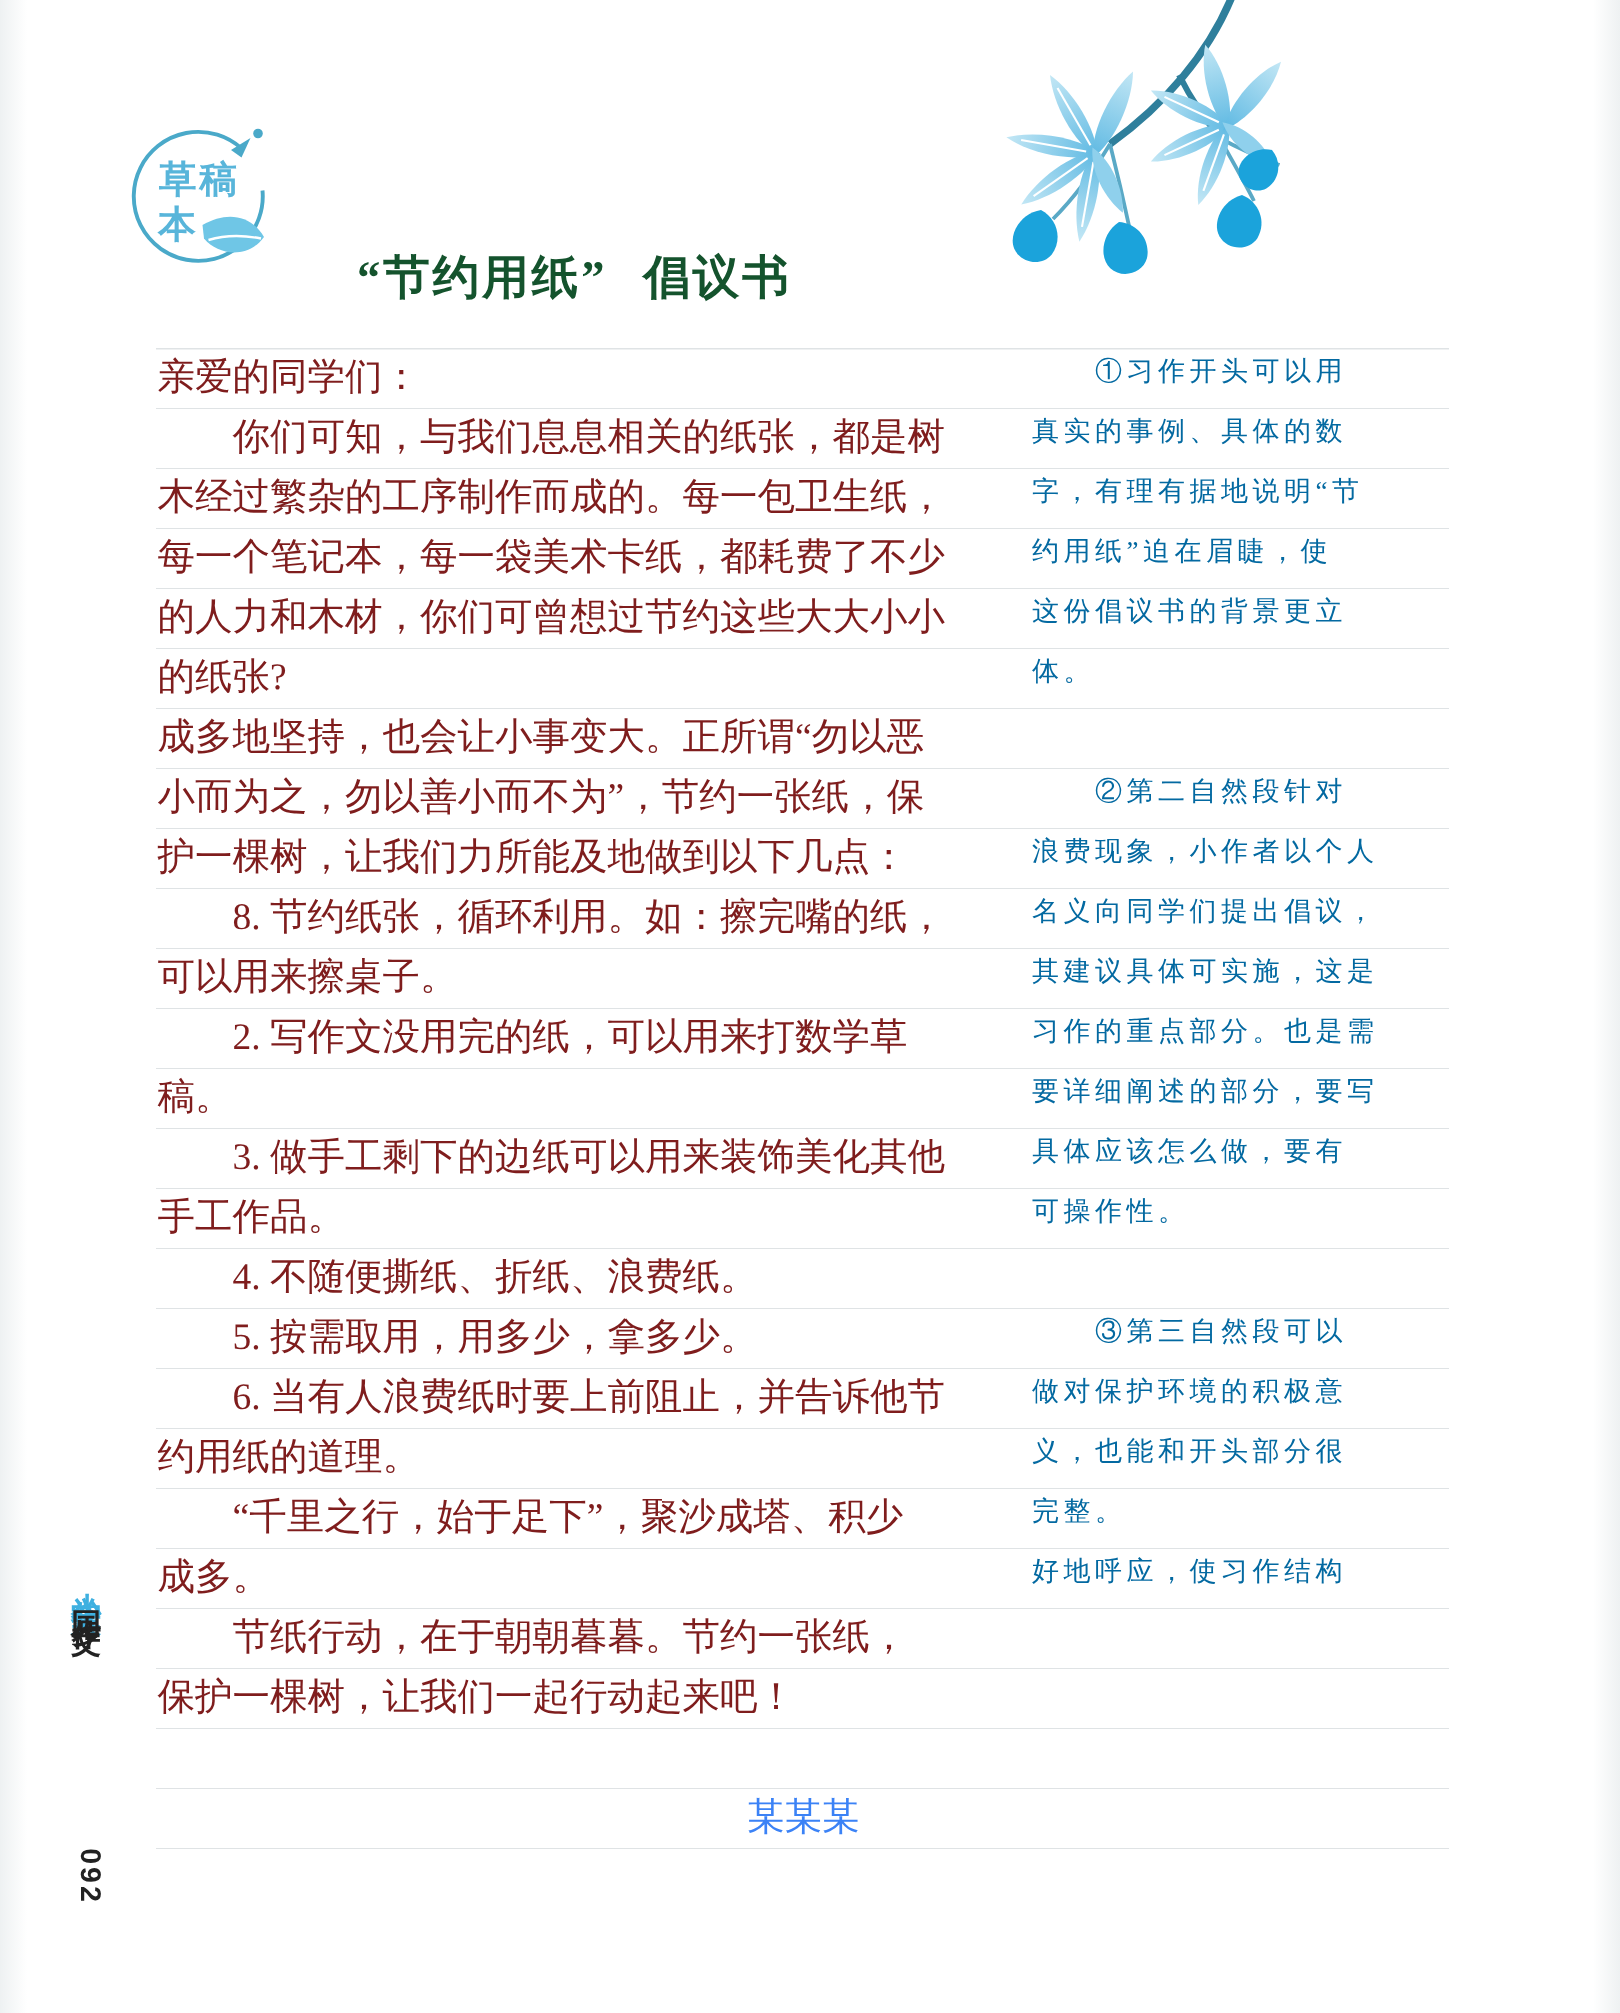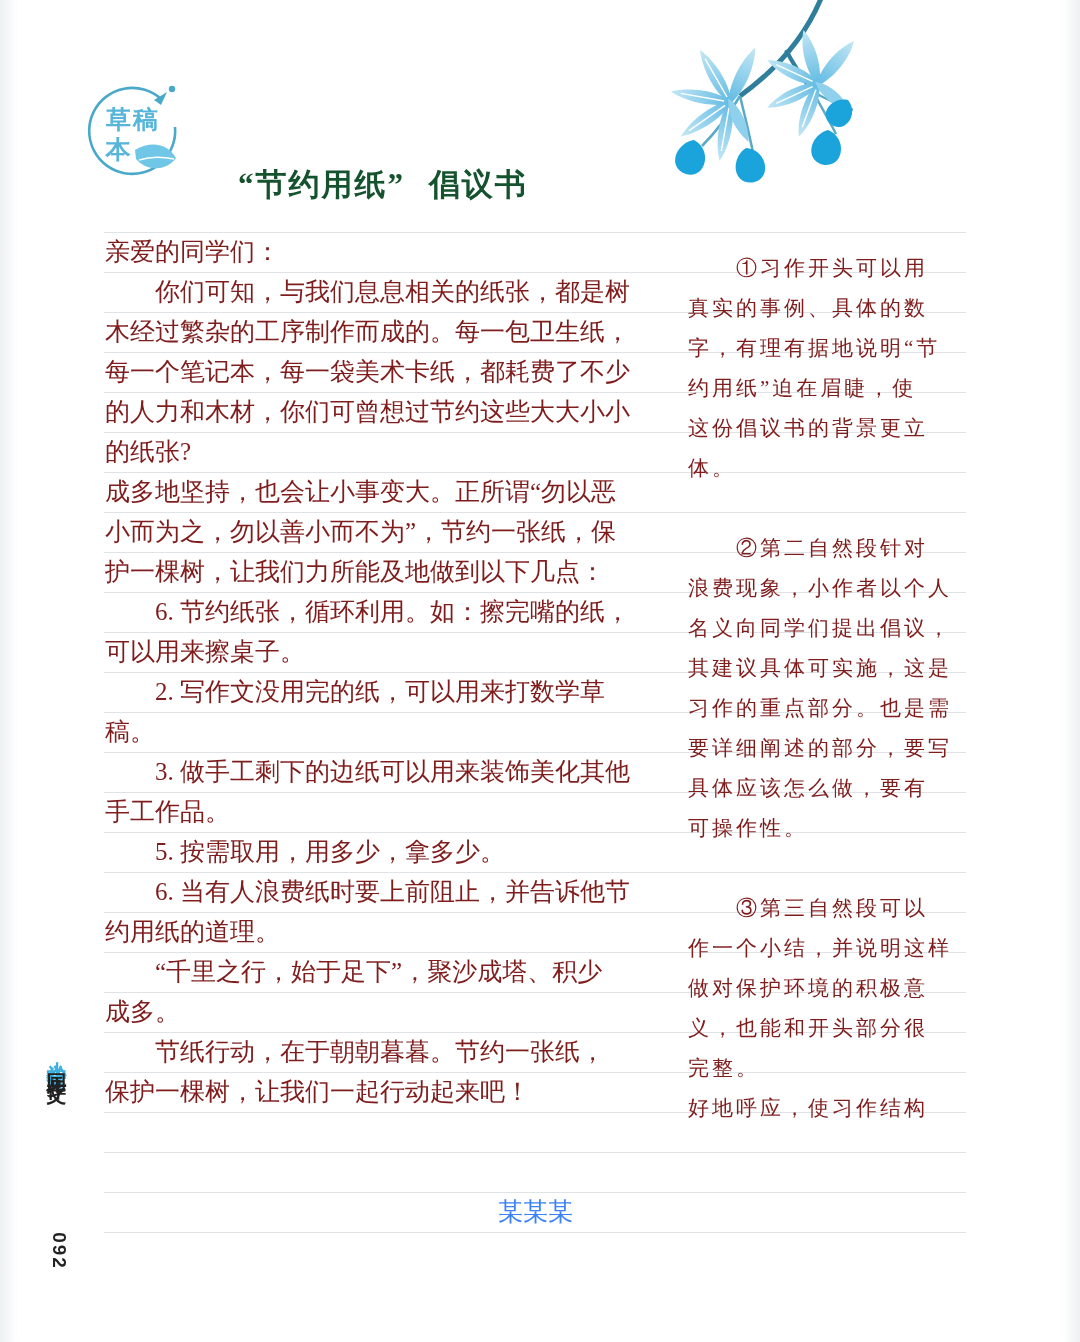--- a/index.html
+++ b/index.html
@@ -17,22 +17,22 @@
   .paper { position:absolute; left:104px; top:232px; width:862px; height:1040px;
            border-top:1px solid #dfe3e5;
            background:repeating-linear-gradient(to bottom,
               rgba(0,0,0,0) 0px, rgba(0,0,0,0) 39px, #dfe3e5 39px, #dfe3e5 40px); }
 
   .title { position:absolute; left:238px; top:164px; font-size:31px; font-weight:bold;
            color:#14532d; letter-spacing:2px; word-spacing:14px; white-space:nowrap; }
 
   .main-col { position:absolute; left:105px; top:232px; width:562px;
               font-size:25px; color:#7f1d1d; }
-  .anno-col { position:absolute; left:688px; top:248px; width:278px;
-              font-size:21px; color:#7f1d1d; letter-spacing:3px; }
+  .anno-col { position:absolute; left:688px; top:227px; width:278px;
+              font-size:18px; color:#0369a1; letter-spacing:3px; }
   .row { height:40px; line-height:40px; white-space:nowrap; }
 
   .sig-row, .date-row { position:absolute; left:105px; width:861px; height:40px;
               line-height:40px; text-align:center; font-size:25px; color:#3b82f6;
               white-space:nowrap; }
   .sig-row  { top:1192px; }
   .date-row { top:1232px; }
 
   .sidebar { position:absolute; left:44px; top:1046px; writing-mode:vertical-rl;
              text-orientation:upright; font-family:"Liberation Sans","DejaVu Sans",sans-serif;
@@ -139,26 +139,27 @@
   <div class="main-col">
     <div class="row">亲爱的同学们：</div>
     <div class="row">　　你们可知，与我们息息相关的纸张，都是树</div>
     <div class="row">木经过繁杂的工序制作而成的。每一包卫生纸，</div>
     <div class="row">每一个笔记本，每一袋美术卡纸，都耗费了不少</div>
     <div class="row">的人力和木材，你们可曾想过节约这些大大小小</div>
     <div class="row">的纸张?</div>
     <div class="row">成多地坚持，也会让小事变大。正所谓“勿以恶</div>
     <div class="row">小而为之，勿以善小而不为”，节约一张纸，保</div>
     <div class="row">护一棵树，让我们力所能及地做到以下几点：</div>
-    <div class="row">　　6. 节约纸张，循环利用。如：擦完嘴的纸，</div>
+    <div class="row">　　8. 节约纸张，循环利用。如：擦完嘴的纸，</div>
     <div class="row">可以用来擦桌子。</div>
     <div class="row">　　2. 写作文没用完的纸，可以用来打数学草</div>
     <div class="row">稿。</div>
     <div class="row">　　3. 做手工剩下的边纸可以用来装饰美化其他</div>
     <div class="row">手工作品。</div>
+    <div class="row">　　4. 不随便撕纸、折纸、浪费纸。</div>
     <div class="row">　　5. 按需取用，用多少，拿多少。</div>
     <div class="row">　　6. 当有人浪费纸时要上前阻止，并告诉他节</div>
     <div class="row">约用纸的道理。</div>
     <div class="row">　　“千里之行，始于足下”，聚沙成塔、积少</div>
     <div class="row">成多。</div>
     <div class="row">　　节纸行动，在于朝朝暮暮。节约一张纸，</div>
     <div class="row">保护一棵树，让我们一起行动起来吧！</div>
   </div>
 
   <div class="anno-col">
@@ -172,21 +173,20 @@
     <div class="row">　　②第二自然段针对</div>
     <div class="row">浪费现象，小作者以个人</div>
     <div class="row">名义向同学们提出倡议，</div>
     <div class="row">其建议具体可实施，这是</div>
     <div class="row">习作的重点部分。也是需</div>
     <div class="row">要详细阐述的部分，要写</div>
     <div class="row">具体应该怎么做，要有</div>
     <div class="row">可操作性。</div>
     <div class="row"></div>
     <div class="row">　　③第三自然段可以</div>
-    <div class="row">作一个小结，并说明这样</div>
     <div class="row">做对保护环境的积极意</div>
     <div class="row">义，也能和开头部分很</div>
     <div class="row">完整。</div>
     <div class="row">好地呼应，使习作结构</div>
   </div>
 
   <div class="sig-row">某某某</div>
 
   <div class="sidebar">
     <span class="series">小学金奖</span><span class="subtitle">同步作文</span>

